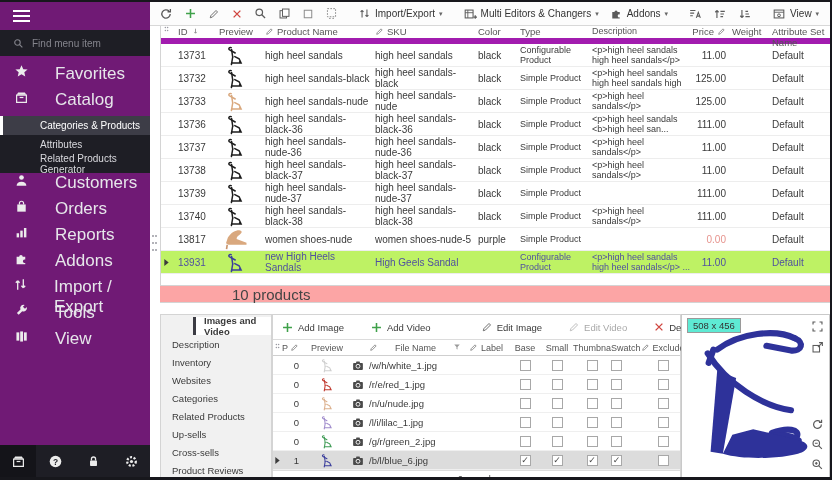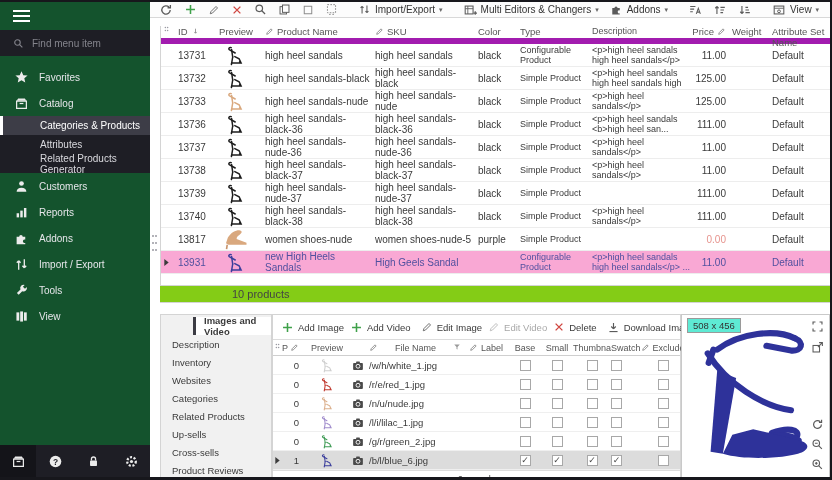--- a/index.html
+++ b/index.html
@@ -1,36 +1,36 @@
 <!DOCTYPE html>
 <html><head>
 <meta charset="utf-8">
 <style>
   html,body{margin:0;padding:0;background:#cfcfcf;font-family:"Liberation Sans",sans-serif;}
   *{box-sizing:border-box;}
   .window{position:relative;width:832px;height:480px;background:#fff;overflow:hidden;
     border-top:2px solid #17171c;border-bottom:3px solid #17171c;border-right:2px solid #17171c;}
   
-  .sidebar{position:absolute;left:0;top:0;bottom:0;width:150px;background:#14532d;color:#e6e6ea;}
+  .sidebar{position:absolute;left:0;top:0;bottom:0;width:150px;background:#701a75;color:#e6e6ea;}
   .hamburger{height:28px;display:flex;align-items:center;padding-left:13px;}
   .hamburger .bars{display:flex;flex-direction:column;gap:3px;}
   .hamburger .bars i{display:block;width:17px;height:2px;background:#fff;}
   .side-search{height:26px;background:#1e1e25;display:flex;align-items:center;gap:8px;padding-left:13px;}
   .side-search .ph{font-size:10px;color:#84848c;}
   .side-menu{margin-top:8px;}
-  .side-item{height:26px;display:flex;align-items:center;gap:10px;padding-left:13px;font-size:10px;cursor:default;}
+  .side-item{height:26px;display:flex;gap:26px;padding-left:13px;font-size:17px;cursor:default;}
   .side-item .ic{width:16px;display:flex;justify-content:center;}
   .side-sub{height:19px;display:flex;align-items:center;padding-left:40px;font-size:10px;background:#1e1e25;color:#d9d9de;position:relative;}
   .side-sub.selected{background:#3d3d47;color:#fff;}
   .side-sub.selected::before{content:"";position:absolute;left:0;top:0;bottom:0;width:3px;background:#fff;}
   .side-bottom{position:absolute;left:0;right:0;bottom:0;height:32px;background:#1e1e25;display:flex;align-items:center;}
   .side-bottom .tile{width:36px;height:32px;display:flex;align-items:center;justify-content:center;background:#141419;}
   .side-bottom .bic{flex:1;display:flex;justify-content:center;}
   
-  .toolbar{position:absolute;left:150px;right:0;top:0;height:16px;background:#fcfcfc;border-bottom:1px solid #d8d8d8;
+  .toolbar{position:absolute;left:150px;right:0;top:0;height:24px;background:#fcfcfc;border-bottom:1px solid #d8d8d8;
     display:flex;gap:5px;padding:0 6px;font-size:10px;color:#333;white-space:nowrap;}
   .tbtn{display:flex;align-items:center;gap:4px;padding:2px 3px;border-radius:2px;cursor:default;}
   .sep{width:1px;height:15px;background:#ddd;margin:0 2px;}
   .chev{font-size:7px;color:#666;line-height:1;}
   
   .gutter-grip{position:absolute;left:151px;top:228px;width:7px;height:26px;}
   .main-grid{position:absolute;left:160px;right:0;top:24px;height:259px;border-left:1px solid #d4d4d4;background:#fff;font-size:10px;color:#3a3a3a;overflow:hidden;}
   .g-row{display:flex;align-items:center;height:23px;border-bottom:1px solid #ededed;}
   .g-head{height:18px;border-bottom:6px solid #a21caf;color:#555;font-size:9.5px;align-items:flex-start;}
   .g-head span{display:flex;align-items:center;gap:3px;}
@@ -38,33 +38,33 @@
   .c1{width:40px;flex:none;padding-left:7px;}
   .c2{width:50px;flex:none;display:flex;justify-content:center;}
   .c3{width:110px;flex:none;padding-left:4px;}
   .c4{width:105px;flex:none;padding-left:4px;}
   .c5{width:44px;flex:none;padding-left:2px;}
   .c6{width:72px;flex:none;}
   .c7{width:100px;flex:none;font-size:9px;line-height:1.15;max-height:21px;overflow:hidden;}
   .c8{width:40px;flex:none;text-align:right;padding-right:6px;justify-content:flex-end;}
   .c9{width:36px;flex:none;}
   .c10{width:60px;flex:none;padding-left:4px;}
-  .g-row.selected{background:#f9a8d4;color:#50509f;}
+  .g-row.selected{background:#bef264;color:#50509f;}
   .price-red{color:#e6938d;}
   .grid-footer{position:absolute;left:160px;right:0;top:283px;height:18px;border-top:1px solid #d4d4d4;border-bottom:1px solid #d4d4d4;
-    font-size:11px;color:#444;display:flex;align-items:center;background:#84cc16;}
+    font-size:15px;color:#444;display:flex;align-items:center;background:#fca5a5;}
   .grid-footer span{margin-left:72px;}
   .h-grip{position:absolute;left:470px;top:303px;width:26px;height:6px;}
   
   .tabs-panel{position:absolute;left:160px;top:312px;width:112px;bottom:0;background:#f1f1f1;border:1px solid #d4d4d4;border-bottom:none;padding-top:2px;}
   .tab{height:18px;display:flex;align-items:center;padding-left:11px;font-size:9.5px;color:#3a3a3a;position:relative;}
   .tab.selected{background:#fff;font-weight:bold;margin-left:32px;}
   .tab.selected::before{content:"";position:absolute;left:0;top:0;bottom:0;width:3px;background:#3c3c44;}
   .bgrid{position:absolute;left:272px;top:312px;width:409px;bottom:0;background:#fff;border:1px solid #d4d4d4;border-bottom:none;font-size:9.5px;color:#3a3a3a;}
-  .btoolbar{height:25px;display:flex;align-items:center;gap:0;padding:0 5px;border-bottom:1px solid #dcdcdc;white-space:nowrap;font-size:9.5px;}
+  .btoolbar{height:25px;display:flex;align-items:center;gap:20px;padding:0 5px;border-bottom:1px solid #dcdcdc;white-space:nowrap;font-size:9.5px;}
   .b-head{display:flex;align-items:center;height:16px;border-bottom:1px solid #cfcfcf;color:#555;font-size:9px;}
   .b-row{display:flex;align-items:center;height:19px;border-bottom:1px solid #efefef;}
   .b-row.selected{background:#dcdcdc;}
   .d0{width:8px;flex:none;display:flex;justify-content:center;}
   .d1{width:26px;flex:none;text-align:right;padding-right:8px;display:flex;justify-content:flex-end;align-items:center;gap:2px;}
   .d2{width:40px;flex:none;display:flex;justify-content:center;}
   .d3{width:22px;flex:none;display:flex;justify-content:center;}
   .d4{width:100px;flex:none;display:flex;align-items:flex-start;gap:17px;}
   .d5{width:40px;flex:none;display:flex;align-items:center;gap:3px;}
   .d6,.d7{width:32px;flex:none;display:flex;justify-content:center;}
@@ -139,20 +139,29 @@
             <svg width="15" height="15" viewBox="0 0 16 16">
               <circle cx="8" cy="4.8" r="2.5" fill="#ececec"></circle>
               <path d="M2.8 13.6c0-2.9 2.3-4.4 5.2-4.4s5.2 1.5 5.2 4.4z" fill="#ececec"></path>
             </svg>
           </span>
           <span>Customers</span>
         </div>
         <div class="side-item">
           <span class="ic">
             <svg width="15" height="15" viewBox="0 0 16 16">
+              <path d="M3.5 5.8h9v7.7h-9z" fill="#ececec"></path>
+              <path d="M5.8 5.8V4.6a2.2 2.2 0 0 1 4.4 0v1.2" fill="none" stroke="#ececec" stroke-width="1.3"></path>
+            </svg>
+          </span>
+          <span>Orders</span>
+        </div>
+        <div class="side-item">
+          <span class="ic">
+            <svg width="15" height="15" viewBox="0 0 16 16">
               <rect x="2.8" y="8.8" width="2.6" height="4.4" fill="#ececec"></rect>
               <rect x="6.7" y="6" width="2.6" height="7.2" fill="#ececec"></rect>
               <rect x="10.6" y="3.2" width="2.6" height="10" fill="#ececec"></rect>
             </svg>
           </span>
           <span>Reports</span>
         </div>
         <div class="side-item">
           <span class="ic">
             <svg width="15" height="15" viewBox="0 0 16 16">

